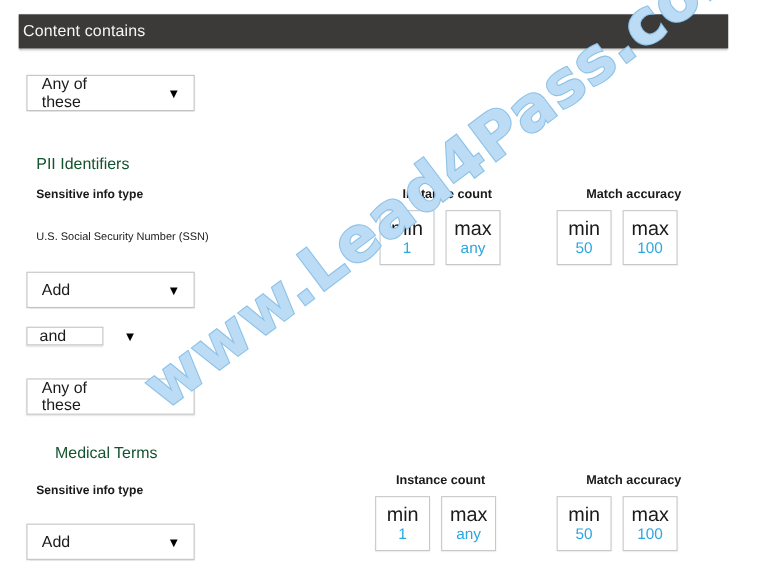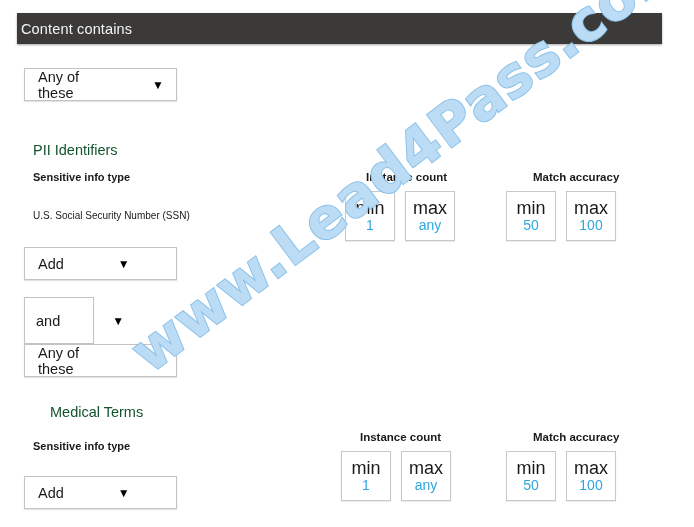--- a/index.html
+++ b/index.html
@@ -43,38 +43,39 @@
   }
 
   
   .dropdown {
     position: absolute;
     box-sizing: border-box;
     border: 1px solid #c3c3c3;
     background: #ffffff;
     display: flex;
     align-items: center;
+    justify-content: space-between;
     padding: 0 12px 0 13px;
     font-size: 14.5px;
     color: #1a1a1a;
     box-shadow: 0 1px 1px rgba(0,0,0,0.10);
     gap: 44px;
   }
   .dropdown .caret {
     font-size: 12px;
     line-height: 1;
     color: #000000;
     margin-left: 10px;
   }
   .dropdown.narrow { padding: 0 9px 0 11px; }
   .dropdown.narrow .caret { margin-left: 8px; }
 
   #dd-scope-top   { left: 24px; top: 68px;  width: 153px; height: 33px; }
   #dd-add-top     { left: 24px; top: 247px; width: 153px; height: 33px; }
-  #dd-operator    { left: 24px; top: 297px; width: 70px;  height: 47px; }
+  #dd-operator    { left: 24px; top: 297px; width: 70px;  height: 17px; }
   #dd-scope-bottom{ left: 24px; top: 344px; width: 153px; height: 33px; }
   #dd-add-bottom  { left: 24px; top: 476px; width: 153px; height: 33px; }
 
   
   .group-title {
     position: absolute;
     font-size: 14.5px;
     color: #14532d;
     white-space: nowrap;
   }

